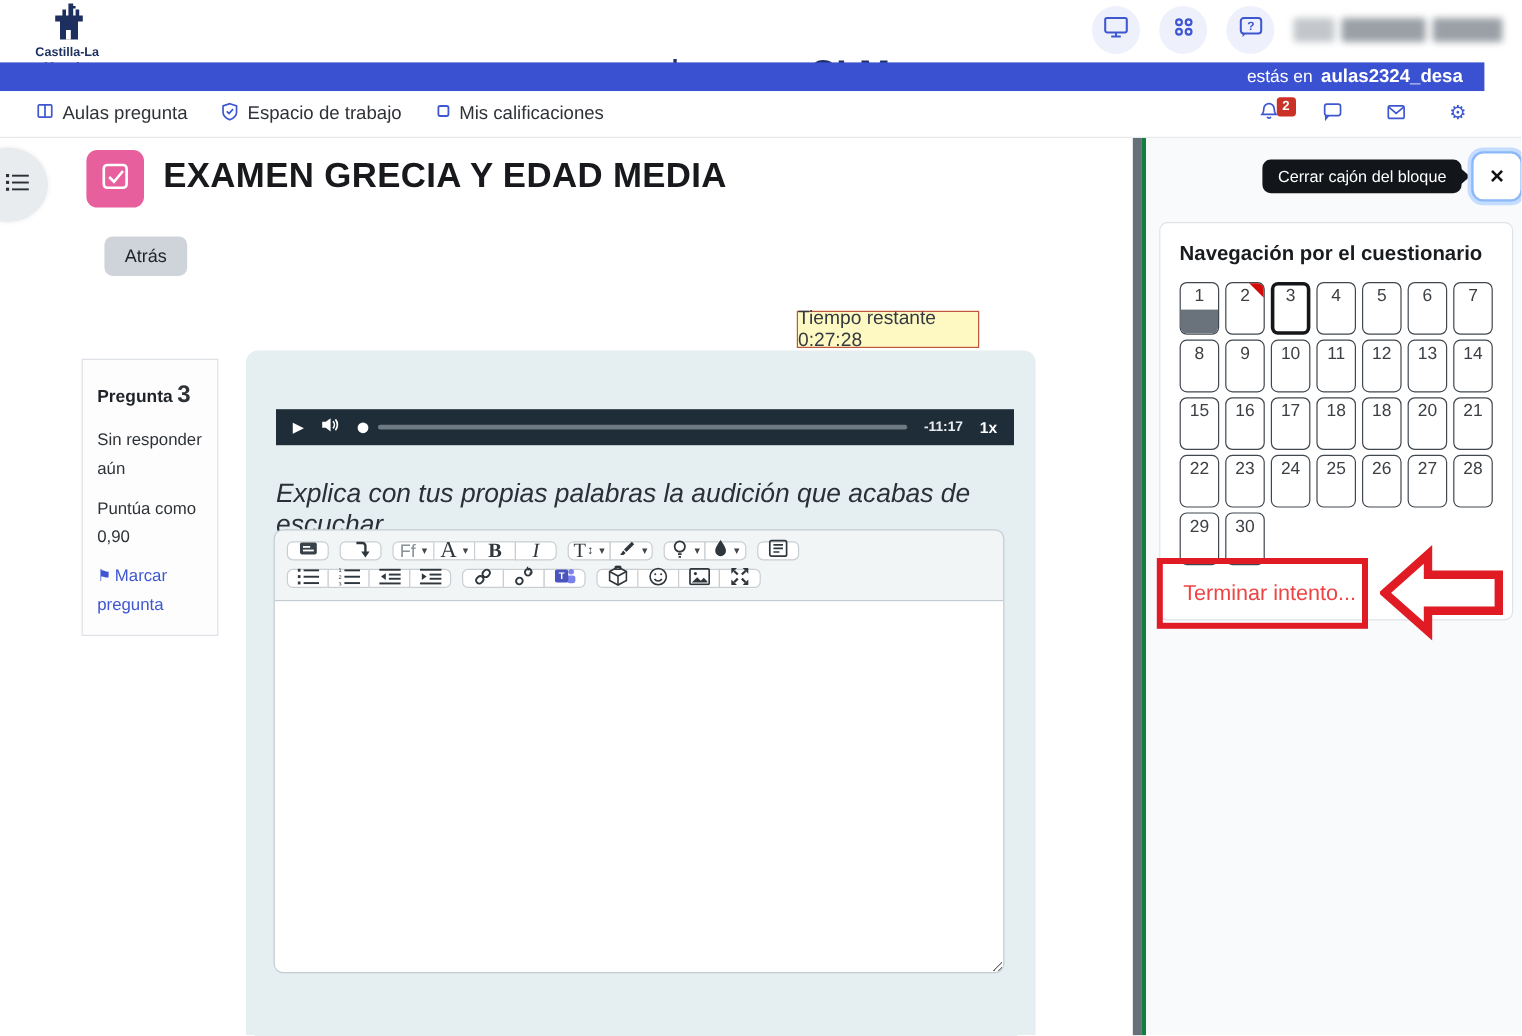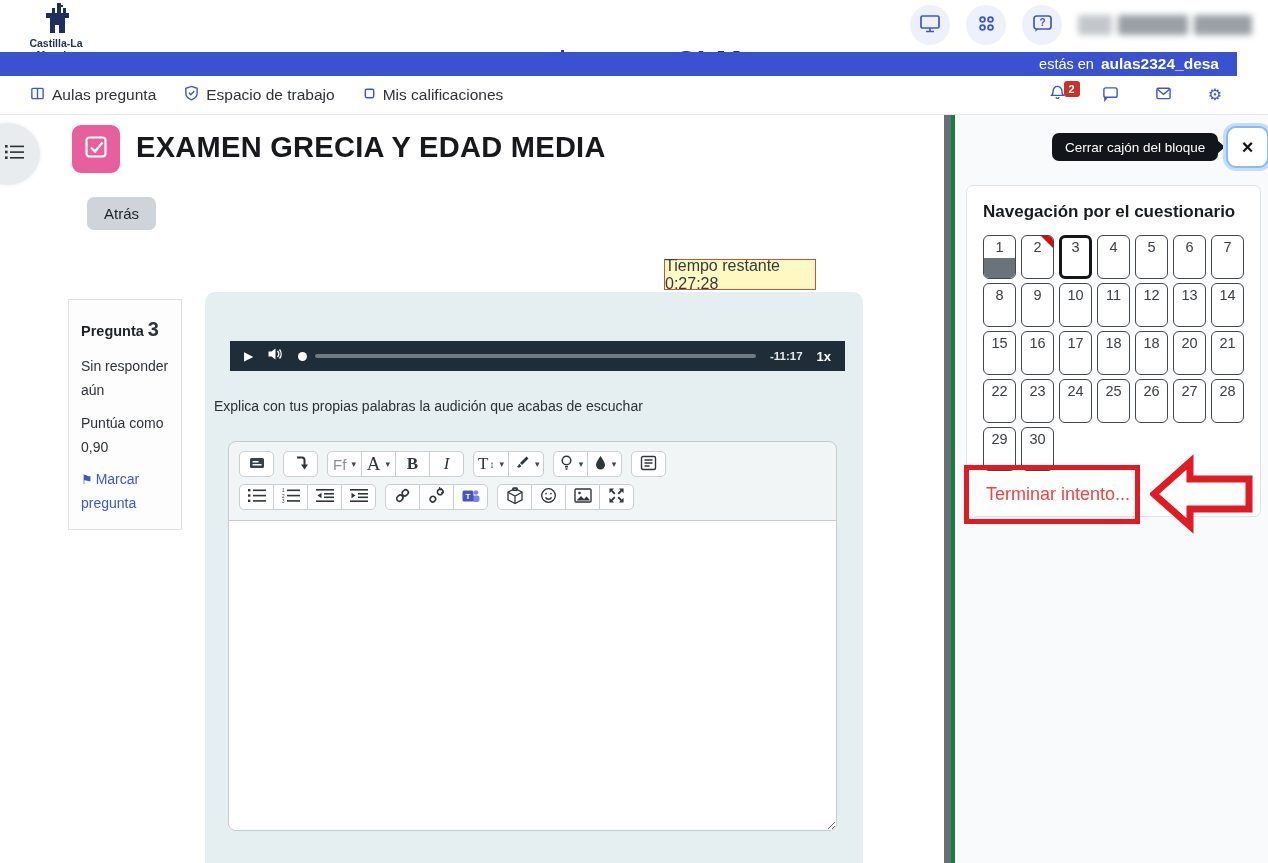--- a/index.html
+++ b/index.html
@@ -51,27 +51,27 @@
   .flag-link { color:#3e57d0; cursor:pointer; margin-top:8px; }
   .flag-glyph { font-size:13px; margin-right:3px; }
 
   .qpanel { position:absolute; left:205px; top:177px; width:658px; height:571px; background:#e5eef0; border-radius:10px 10px 0 0; }
   .player { position:absolute; left:25px; top:49px; width:615px; height:30px; background:#1f2d38; display:flex; align-items:center; padding:0 14px; gap:14px; color:#fff; }
   .play-glyph { font-size:12px; cursor:pointer; }
   .seek-dot { width:9px; height:9px; border-radius:50%; background:#fff; margin-right:-6px; cursor:pointer; }
   .seek-track { flex:1; height:4px; background:#6f7a83; border-radius:2px; cursor:pointer; }
   .time-left { font-size:11.5px; font-weight:bold; color:#e8eaec; }
   .speed { font-size:13px; font-weight:bold; cursor:pointer; }
-  .prompt { position:absolute; left:9px; top:106px; font-size:14px; color:#2a3036; }
+  .prompt { position:absolute; left:25px; top:106px; font-size:22px; color:#2a3036;font-style:italic; }
 
   .editor { position:absolute; left:23px; top:149px; width:609px; border:1px solid #c3ccd0; border-radius:8px; background:#f1f5f6; overflow:hidden; }
   .ed-toolbar { padding:9px 10px 3px; }
   .tb-row { display:flex; gap:9px; margin-bottom:7px; }
   .tb-group { display:flex; }
-  .tb-btn { min-width:35px; height:26px; background:#fff; border:1px solid #c9ced2; display:flex; align-items:center; justify-content:center; font-size:15px; color:#2f363c; margin-left:-1px; padding:0 4px; cursor:pointer; }
+  .tb-btn { min-width:35px; height:16px; background:#fff; border:1px solid #c9ced2; display:flex; align-items:center; justify-content:center; font-size:15px; color:#2f363c; margin-left:-1px; padding:0 4px; cursor:pointer; }
   .tb-group .tb-btn:first-child { margin-left:0; border-radius:5px 0 0 5px; }
   .tb-group .tb-btn:last-child { border-radius:0 5px 5px 0; }
   .tb-group .tb-btn:only-child { border-radius:5px; }
   .caret { font-size:9px; margin-left:5px; color:#40474d; }
   .ff-label { color:#8a9298; }
   .b-label { font-weight:bold; font-family:"Liberation Serif",serif; font-size:17px; }
   .i-label { font-style:italic; font-family:"Liberation Serif",serif; font-size:17px; }
   .t-label { font-family:"Liberation Serif",serif; font-size:17px; }
   .updown { font-size:10px; margin-left:1px; }
   .answer-area { display:block; width:100%; height:310px; border:none; border-top:1px solid #c3ccd0; background:#fff; resize:both; font-family:inherit; font-size:15px; padding:10px; outline:none; }

